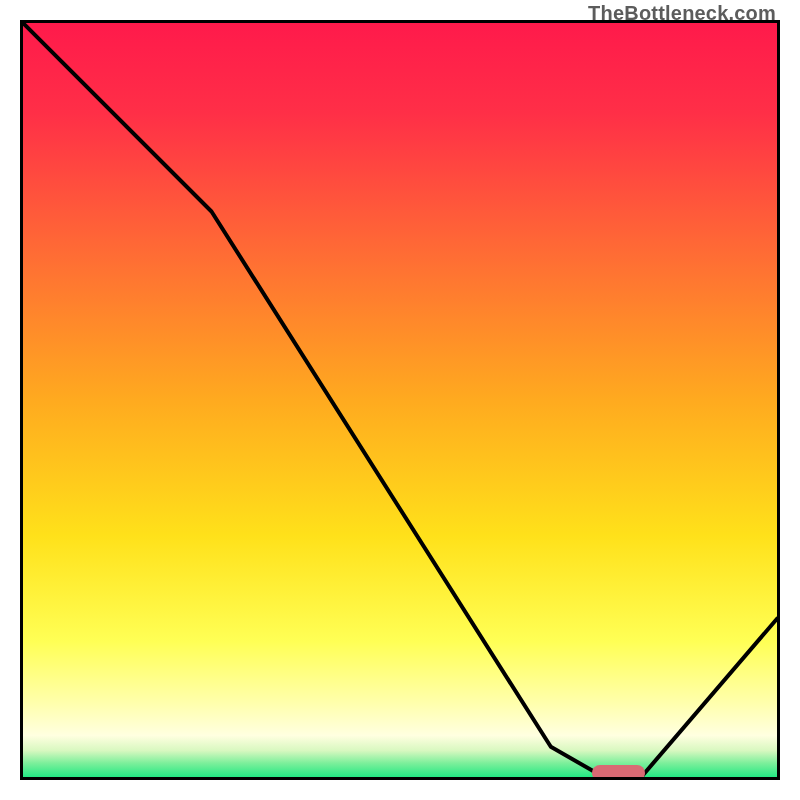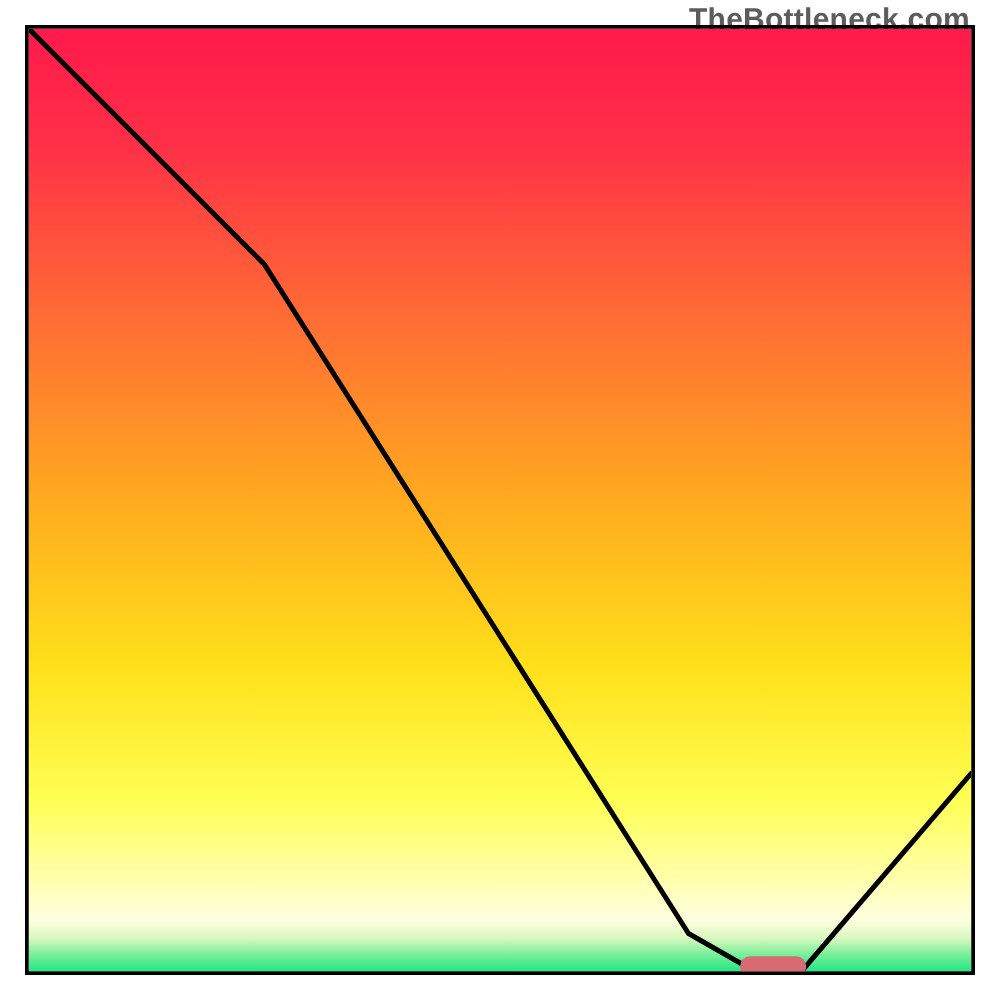--- a/index.html
+++ b/index.html
@@ -22,21 +22,21 @@
     overflow: hidden;
   }
   .gradient {
     position: absolute;
     inset: 0;
   }
   .watermark {
     position: absolute;
     top: 2px;
     right: 24px;
-    font-size: 24px;
+    font-size: 20px;
     font-weight: 600;
     color: #5c5c5c;
     letter-spacing: 0.2px;
   }
   svg.curve {
     position: absolute;
     inset: 0;
   }
   .marker {
     position: absolute;

